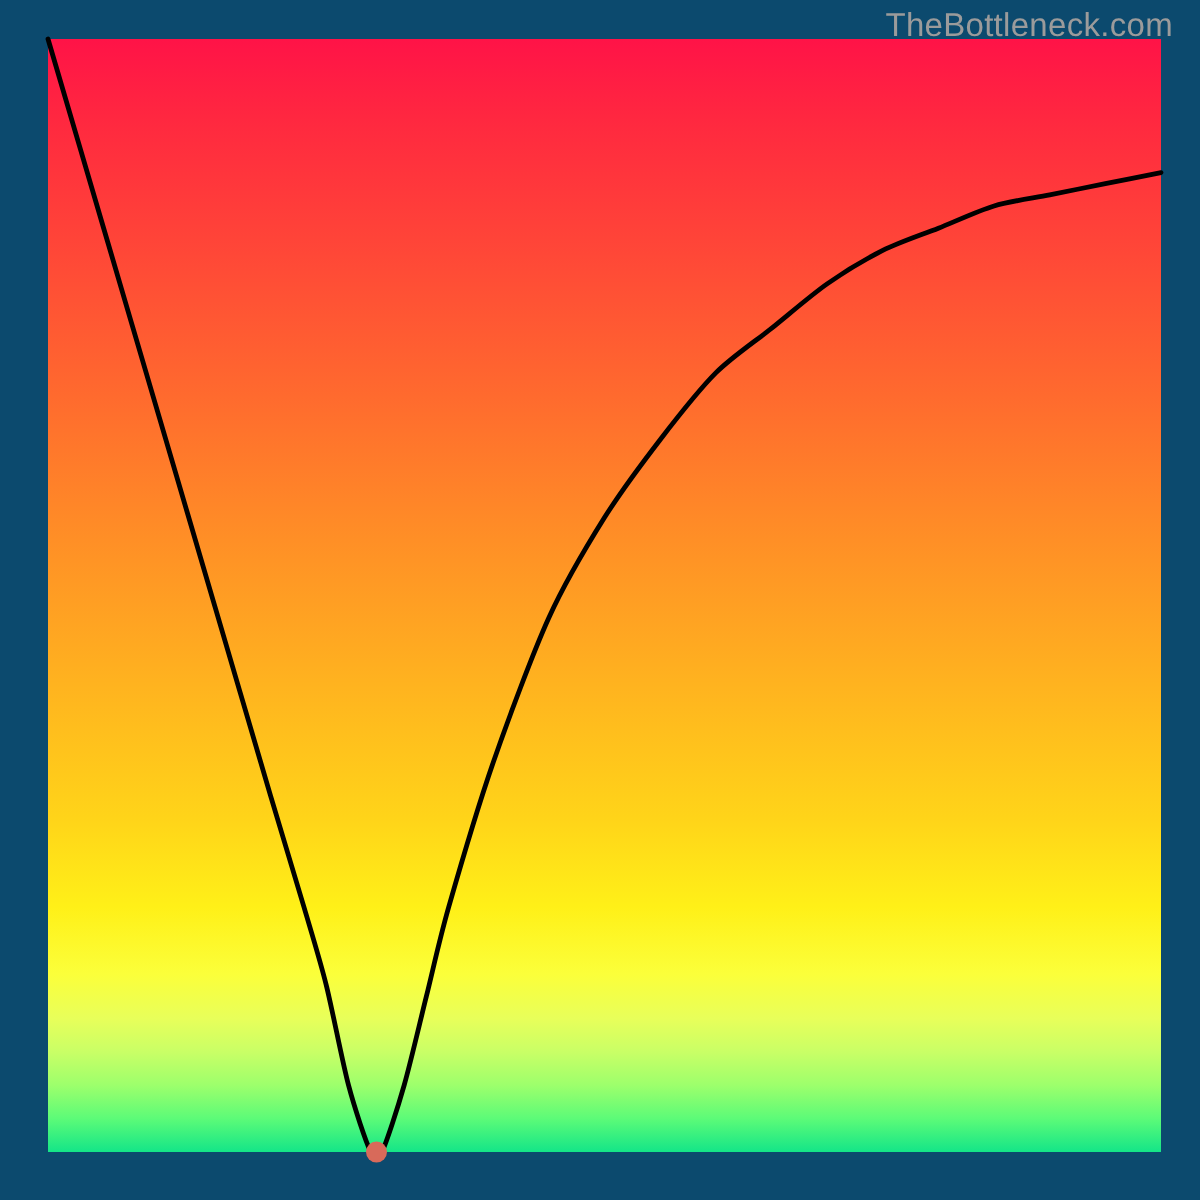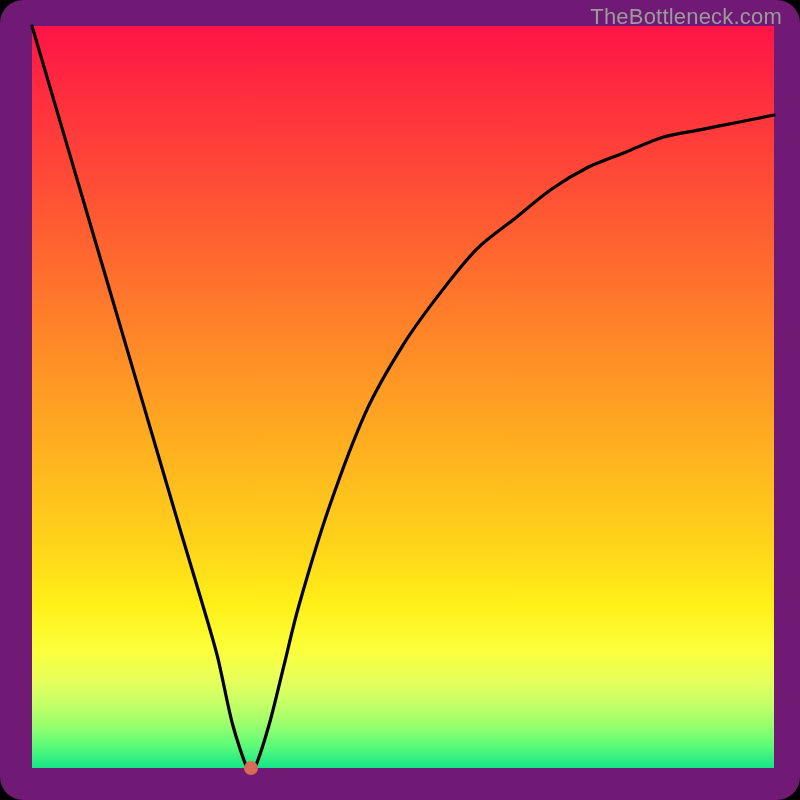--- a/index.html
+++ b/index.html
@@ -8,22 +8,21 @@
     width: 800px;
     height: 800px;
     overflow: hidden;
     background: #000;
     font-family: Arial, Helvetica, sans-serif;
   }
   .frame {
     position: relative;
     width: 800px;
     height: 800px;
-    background: #701a75;
-    border-radius: 23px;
+    background: #0c4a6e;
   }
   .plot {
     position: absolute;
     left: 32px;
     top: 26px;
     width: 742px;
     height: 742px;
     
     background: linear-gradient(
       to bottom,

